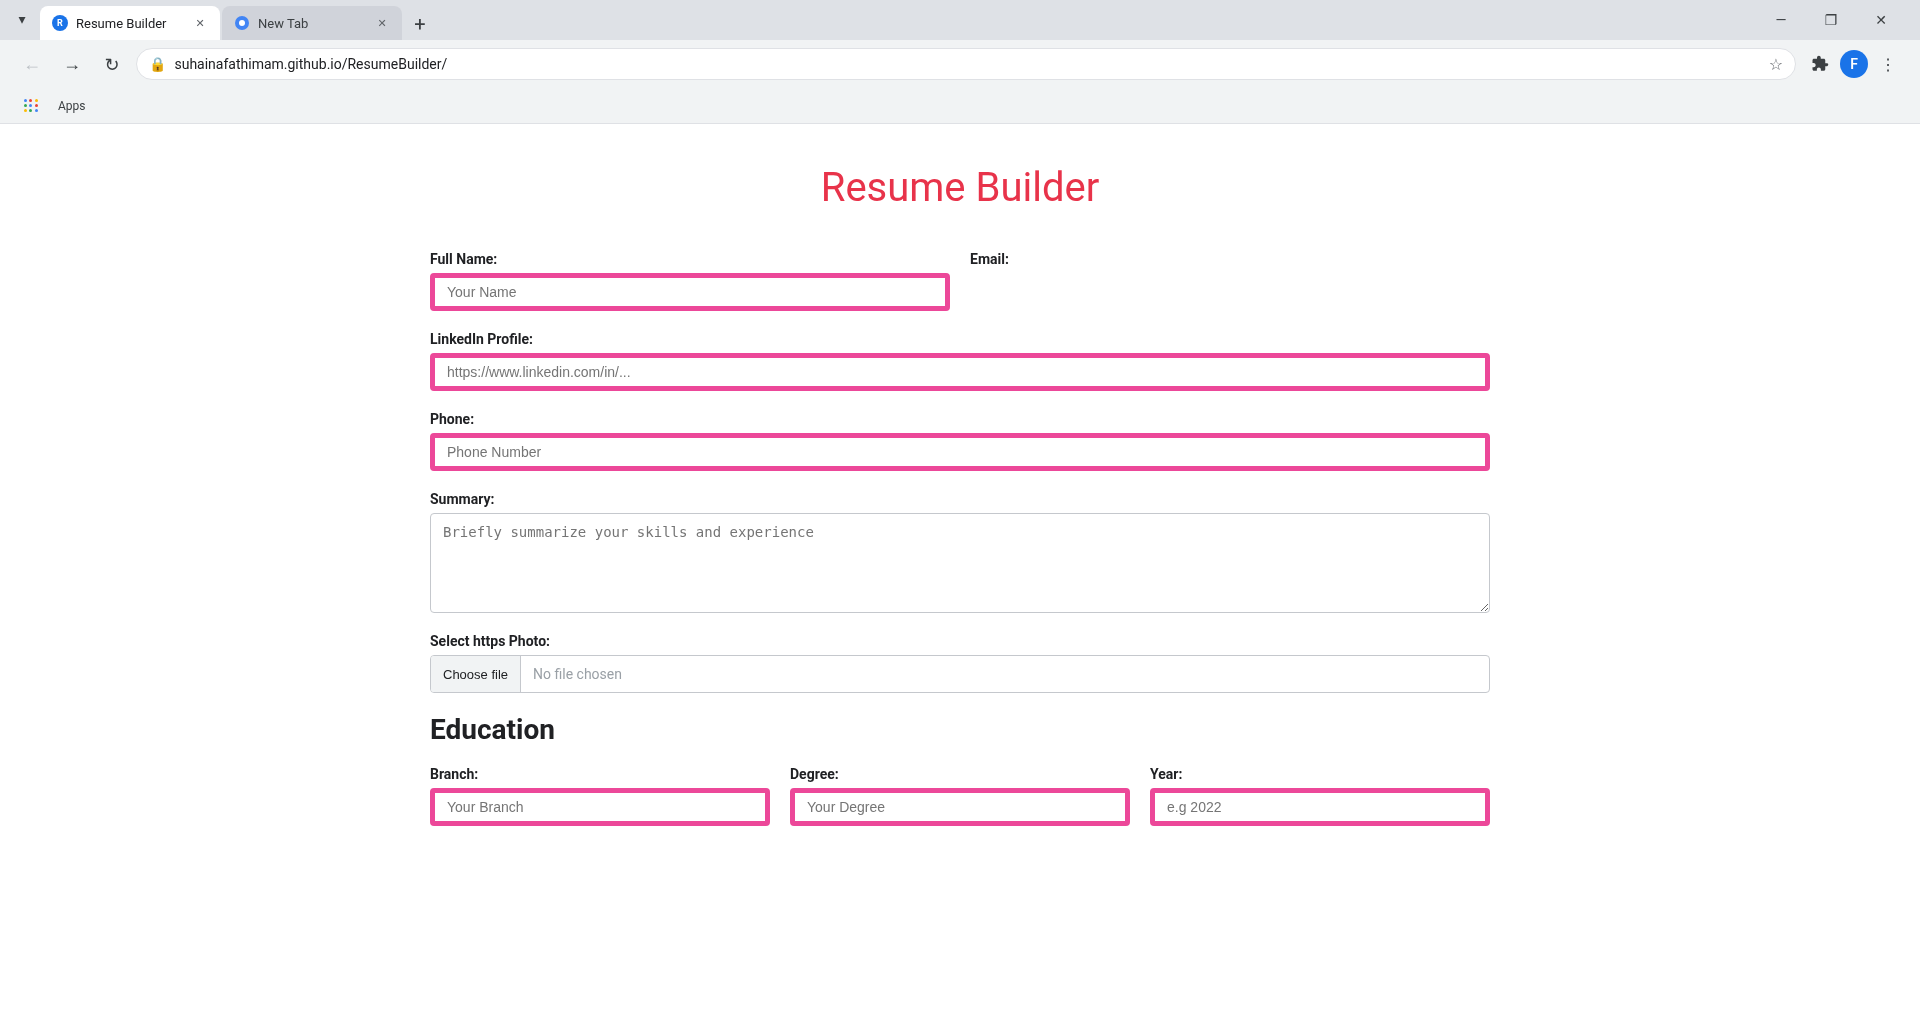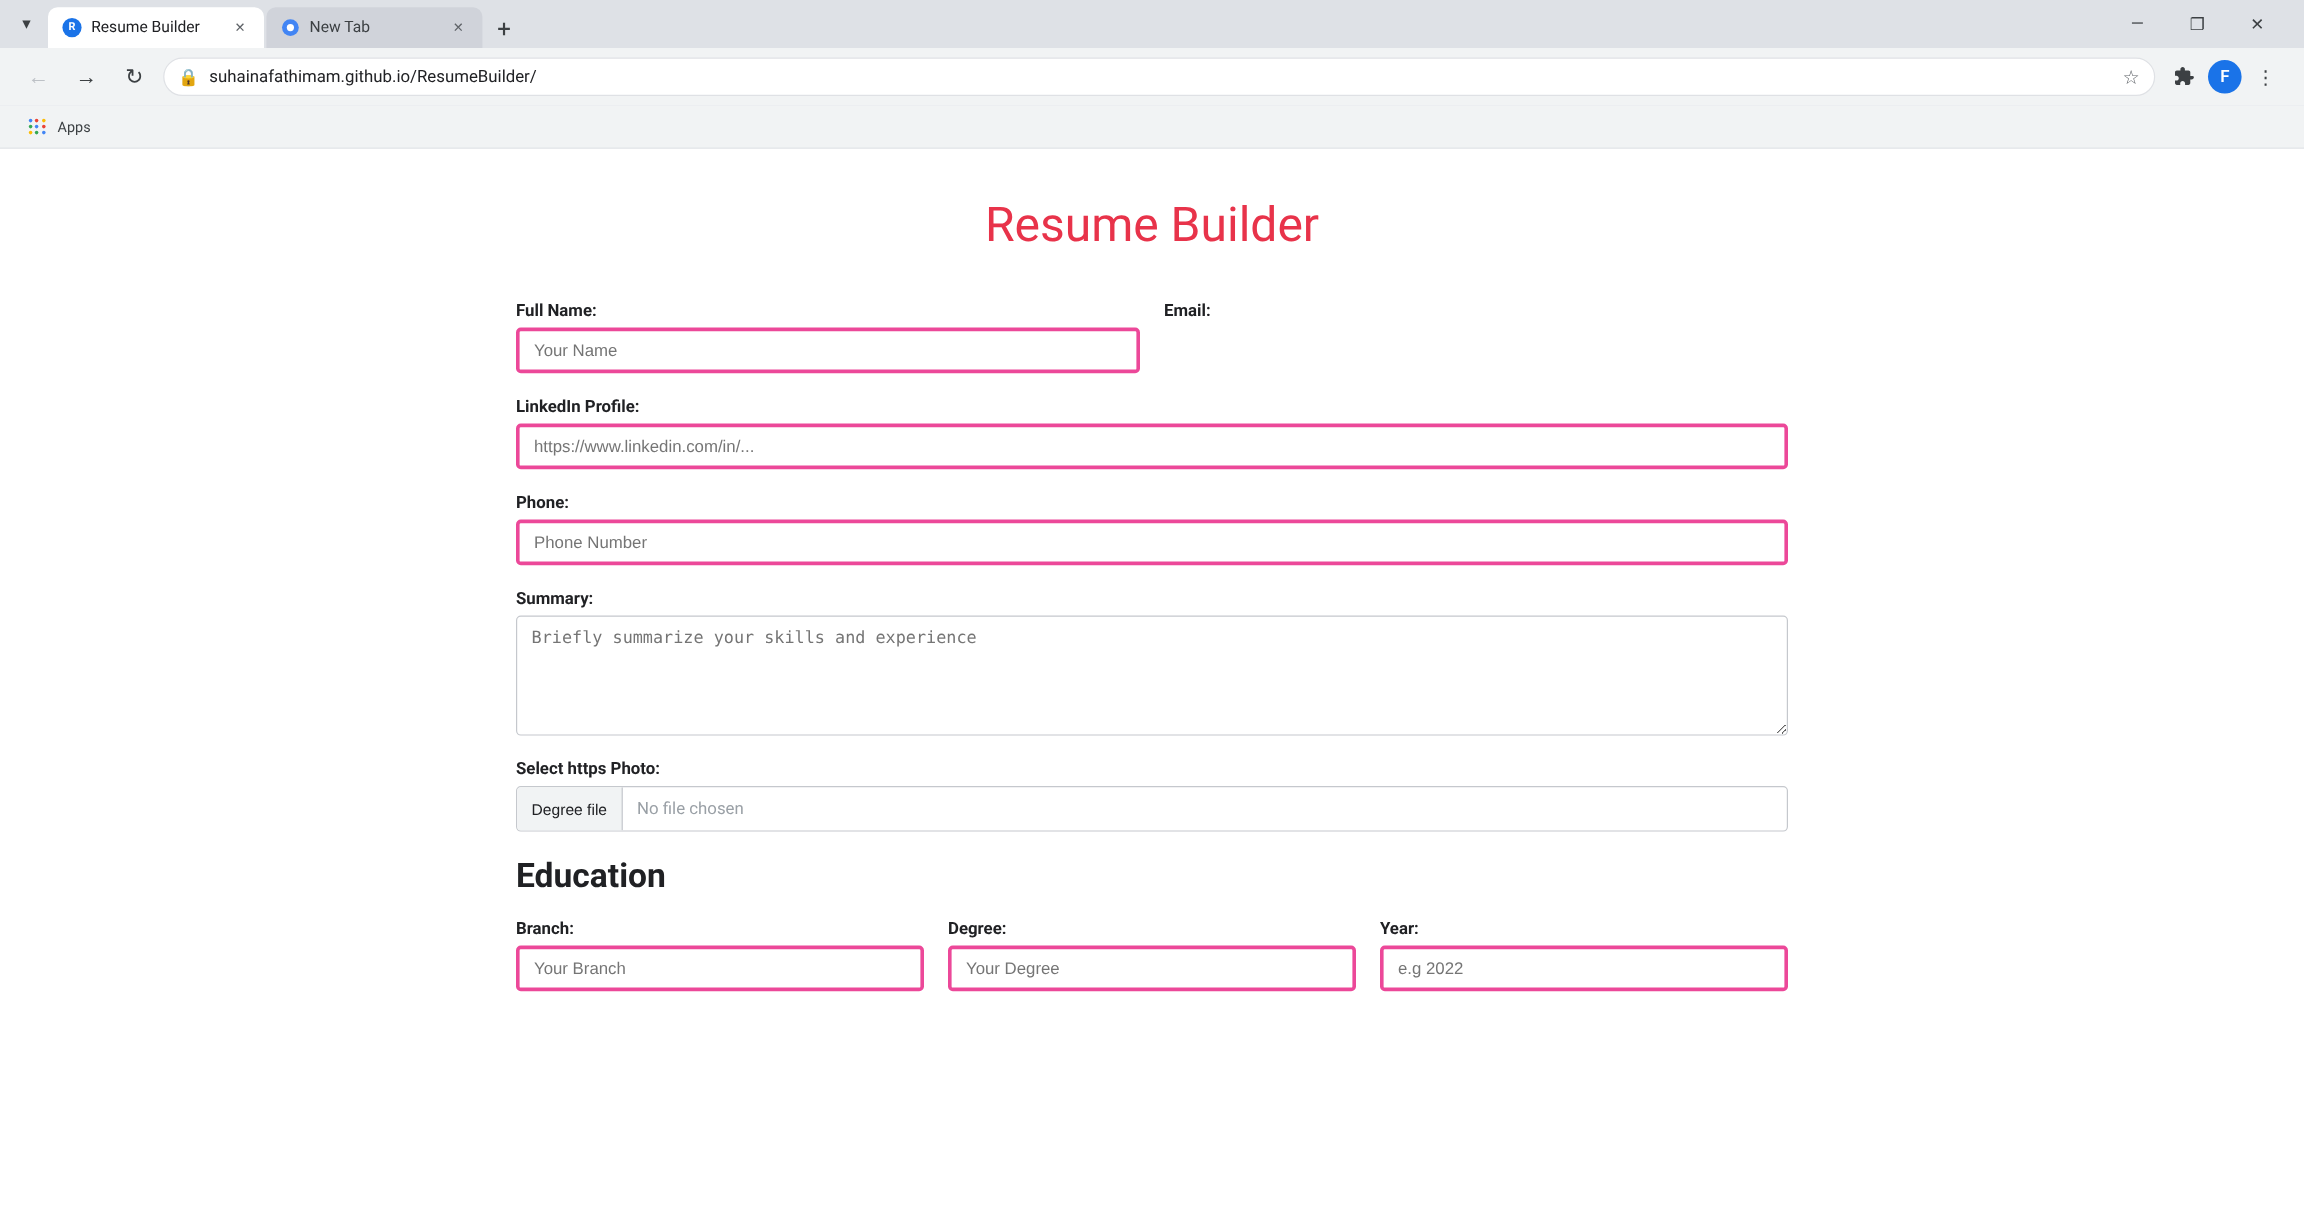--- a/index.html
+++ b/index.html
@@ -224,21 +224,21 @@
       display: flex;
       align-items: center;
       padding: 0 16px;
       gap: 4px;
       border-bottom: 1px solid #dfe1e5;
     }
 
     .bookmark-item {
       display: flex;
       align-items: center;
-      gap: 10px;
+      gap: 20px;
       padding: 4px 8px;
       border-radius: 4px;
       cursor: pointer;
       font-size: 12px;
       color: #3c4043;
     }
 
     .apps-grid-icon {
       display: grid;
       grid-template-columns: repeat(3, 1fr);
@@ -295,21 +295,21 @@
 
     .form-label {
       font-size: 14px;
       color: #202124;
       font-weight: 700;
     }
 
     .form-input {
       width: 100%;
       height: 38px;
-      border: 3px solid #ec4899;
+      border: 5px solid #ec4899;
       border-radius: 4px;
       padding: 0 12px;
       font-size: 14px;
       color: #9aa0a6;
       outline: none;
     }
 
     .form-textarea {
       width: 100%;
       height: 100px;
@@ -483,21 +483,21 @@
         <div class="form-group full-width">
           <label class="form-label">Summary:</label>
           <textarea class="form-textarea" placeholder="Briefly summarize your skills and experience" style=""></textarea>
         </div>
       </div>
 
       <div class="form-row">
         <div class="form-group full-width">
           <label class="form-label">Select https Photo:</label>
           <div class="file-input-row">
-            <button class="choose-file-btn">Degree file</button>
+            <button class="choose-file-btn">Choose file</button>
             <span class="file-name">No file chosen</span>
           </div>
         </div>
       </div>
 
       <h2 class="section-title">Education</h2>
 
       <div class="form-row">
         <div class="form-group">
           <label class="form-label">Branch:</label>

